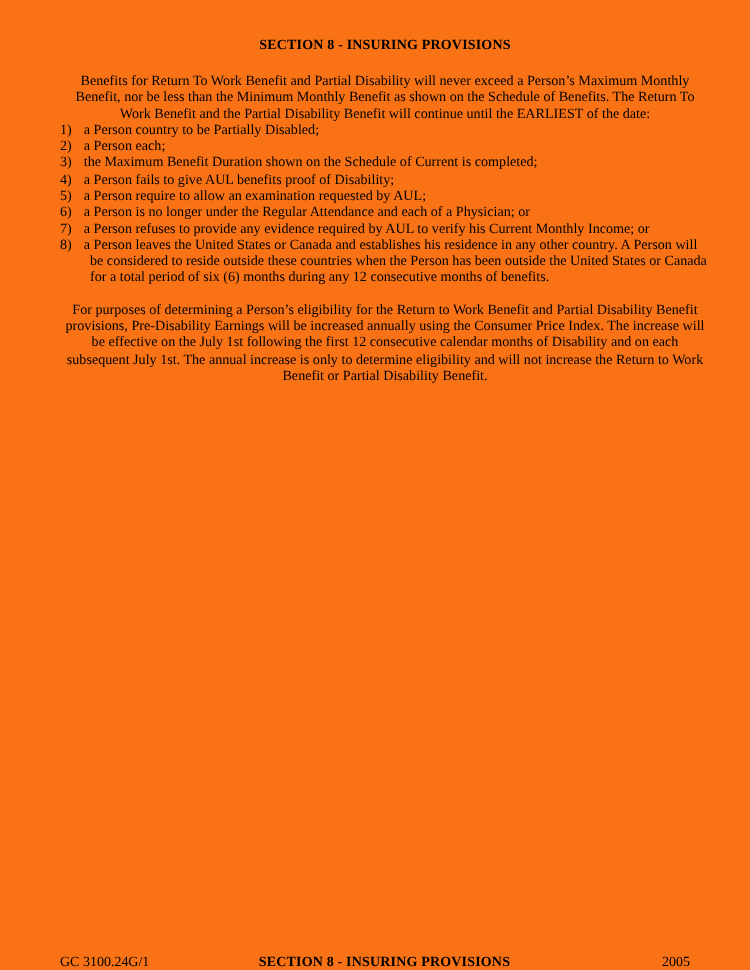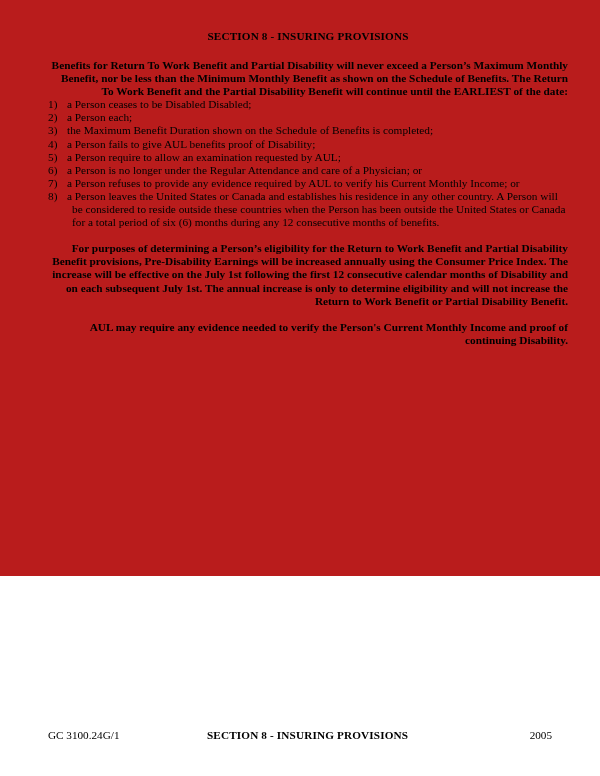--- a/index.html
+++ b/index.html
@@ -14,22 +14,22 @@
     font-family: "Liberation Serif", "DejaVu Serif", serif;
     color: #000000;
     overflow: hidden;
   }
 
   .page {
     position: absolute;
     left: 0;
     top: 0;
     width: 600px;
-    height: 576px;
-    background: #b91c1c;
+    height: 776px;
+    background: #f97316;
   }
 
   .content {
     position: absolute;
     left: 48px;
     top: 30px;
     width: 520px;
   }
 
   .doc-title {
@@ -37,24 +37,23 @@
     font-weight: bold;
     font-size: 11.2px;
     letter-spacing: 0.15px;
     margin: 0 0 16px 0;
     line-height: 13px;
   }
 
   .para {
     font-size: 11.3px;
     line-height: 13.1px;
-    text-align: right;
+    text-align: center;
     margin: 0;
     white-space: normal;
-    font-weight: bold;
   }
 
   .para-gap {
     height: 13px;
   }
 
   ol.numlist {
     list-style: none;
     margin: 0;
     padding: 0;
@@ -99,20 +98,21 @@
     display: flex;
     align-items: baseline;
     justify-content: space-between;
     font-size: 11.2px;
     line-height: 13px;
   }
 
   .footer-left {
     flex: 0 0 auto;
     text-align: left;
+    margin-top: 35px;
   }
 
   .footer-center {
     flex: 1 1 auto;
     text-align: center;
     font-weight: bold;
     letter-spacing: 0.15px;
     margin-left: -34px;
   }
 
@@ -128,59 +128,58 @@
 
   <div class="content">
 
     <h1 class="doc-title">SECTION 8 - INSURING PROVISIONS</h1>
 
     <p class="para">Benefits for Return To Work Benefit and Partial Disability will never exceed a Person’s Maximum Monthly Benefit, nor be less than the Minimum Monthly Benefit as shown on the Schedule of Benefits.  The Return To Work Benefit and the Partial Disability Benefit will continue until the EARLIEST of the date:</p>
 
     <ol class="numlist">
       <li>
         <span class="marker">1)</span>
-        <span class="item-text">a Person ceases to be Disabled Disabled;</span>
+        <span class="item-text">a Person country to be Partially Disabled;</span>
       </li>
       <li>
         <span class="marker">2)</span>
         <span class="item-text">a Person each;</span>
       </li>
       <li>
         <span class="marker">3)</span>
-        <span class="item-text">the Maximum Benefit Duration shown on the Schedule of Benefits is completed;</span>
+        <span class="item-text">the Maximum Benefit Duration shown on the Schedule of Current is completed;</span>
       </li>
       <li>
         <span class="marker">4)</span>
         <span class="item-text">a Person fails to give AUL benefits proof of Disability;</span>
       </li>
       <li>
         <span class="marker">5)</span>
         <span class="item-text">a Person require to allow an examination requested by AUL;</span>
       </li>
       <li>
         <span class="marker">6)</span>
-        <span class="item-text">a Person is no longer under the Regular Attendance and care of a Physician; or</span>
+        <span class="item-text">a Person is no longer under the Regular Attendance and each of a Physician; or</span>
       </li>
       <li>
         <span class="marker">7)</span>
         <span class="item-text">a Person refuses to provide any evidence required by AUL to verify his Current Monthly Income; or</span>
       </li>
       <li class="deep-wrap">
         <span class="marker">8)</span>
         <span>a Person leaves the United States or Canada and establishes his residence in any other country.  A Person will be considered to reside outside these countries when the Person has been outside the United States or Canada for a total period of six (6) months during any 12 consecutive months of benefits.</span>
       </li>
     </ol>
 
     <div class="para-gap"></div>
 
     <p class="para">For purposes of determining a Person’s eligibility for the Return to Work Benefit and Partial Disability Benefit provisions, Pre-Disability Earnings will be increased annually using the Consumer Price Index.  The increase will be effective on the July 1st following the first 12 consecutive calendar months of Disability and on each subsequent July 1st.  The annual increase is only to determine eligibility and will not increase the Return to Work Benefit or Partial Disability Benefit.</p>
 
     <div class="para-gap"></div>
 
-    <p class="para">AUL may require any evidence needed to verify the Person's Current Monthly Income and proof of continuing Disability.</p>
 
   </div>
 
   <div class="footer">
     <span class="footer-left">GC 3100.24G/1</span>
     <span class="footer-center">SECTION 8 - INSURING PROVISIONS</span>
     <span class="footer-right">2005</span>
   </div>
 
 </div>

